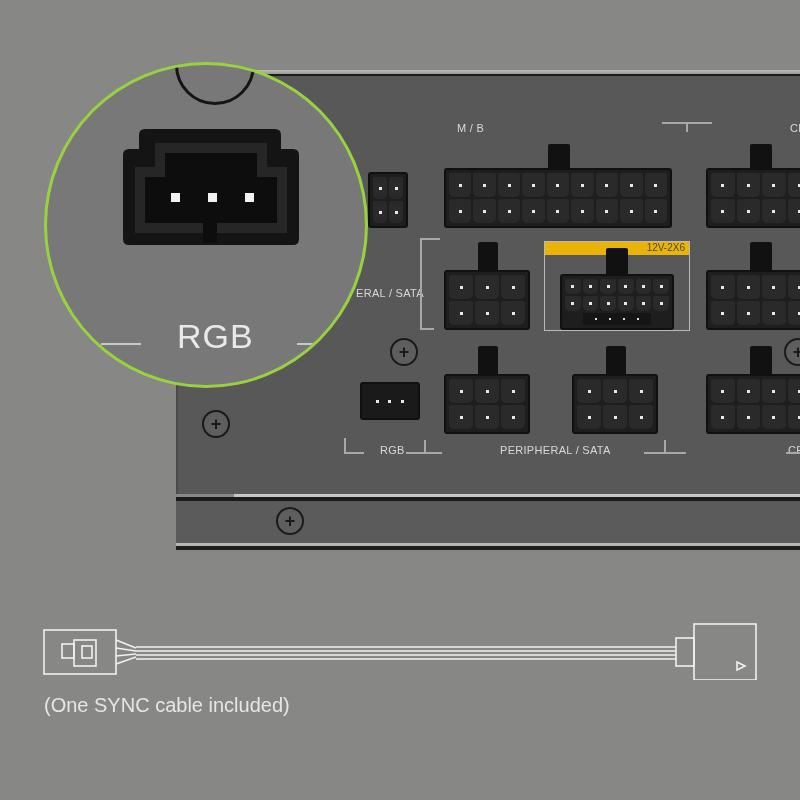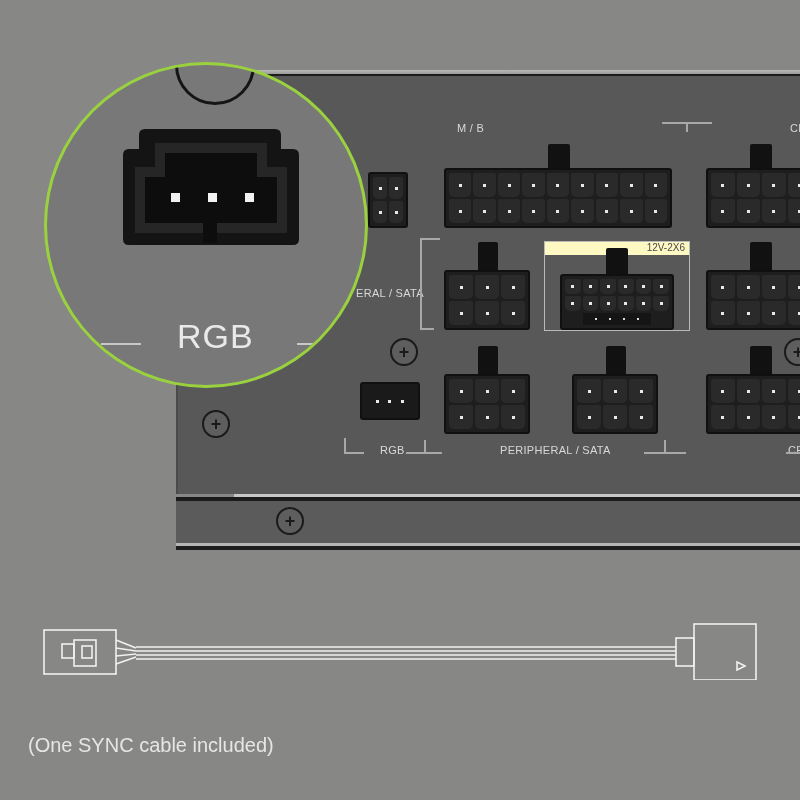--- a/index.html
+++ b/index.html
@@ -56,38 +56,38 @@
     display: flex; align-items: center; justify-content: center;
     color: #1a1a1a; font-size: 18px; line-height: 1; font-weight: bold;
   }
 
   
   .hl-box {
     left: 542px; top: 241px; width: 146px; height: 90px;
     border: 1px solid #b9b9b9; box-sizing: border-box;
   }
   .hl-tab {
-    left: 543px; top: 241px; width: 145px; height: 13px; background: #fef9c3;
+    left: 543px; top: 241px; width: 145px; height: 13px; background: #eab308;
   }
   .hl-text { font-size: 10px; color: #4a4a4a; right: 0; top: 0; }
 
   
   .magnifier {
     left: 44px; top: 62px; width: 324px; height: 326px; border-radius: 50%;
     background: #787878; border: 3px solid #9ad23f; box-sizing: border-box;
     overflow: hidden;
   }
   .mag-knob {
     left: 128px; top: -40px; width: 80px; height: 80px; border-radius: 50%;
     border: 3px solid #151515; box-sizing: border-box;
   }
   .mag-rgb { color: #e9e9e9; font-size: 34px; letter-spacing: 1px; }
 
   
-  .caption { left: 28px; top: 694px; color: #e6e6e6; font-size: 20px; white-space: nowrap; margin-top: 40px; }
+  .caption { left: 44px; top: 694px; color: #e6e6e6; font-size: 20px; white-space: nowrap; }
 </style>
 </head>
 <body>
 
 <div class="abs psu-top-edge"></div>
 <div class="abs psu-top-line"></div>
 <div class="abs psu-panel">
 
   <span class="label" style="left:279px; top:46px;">M / B</span>
   <span class="label" style="left:612px; top:46px;">CP</span>

